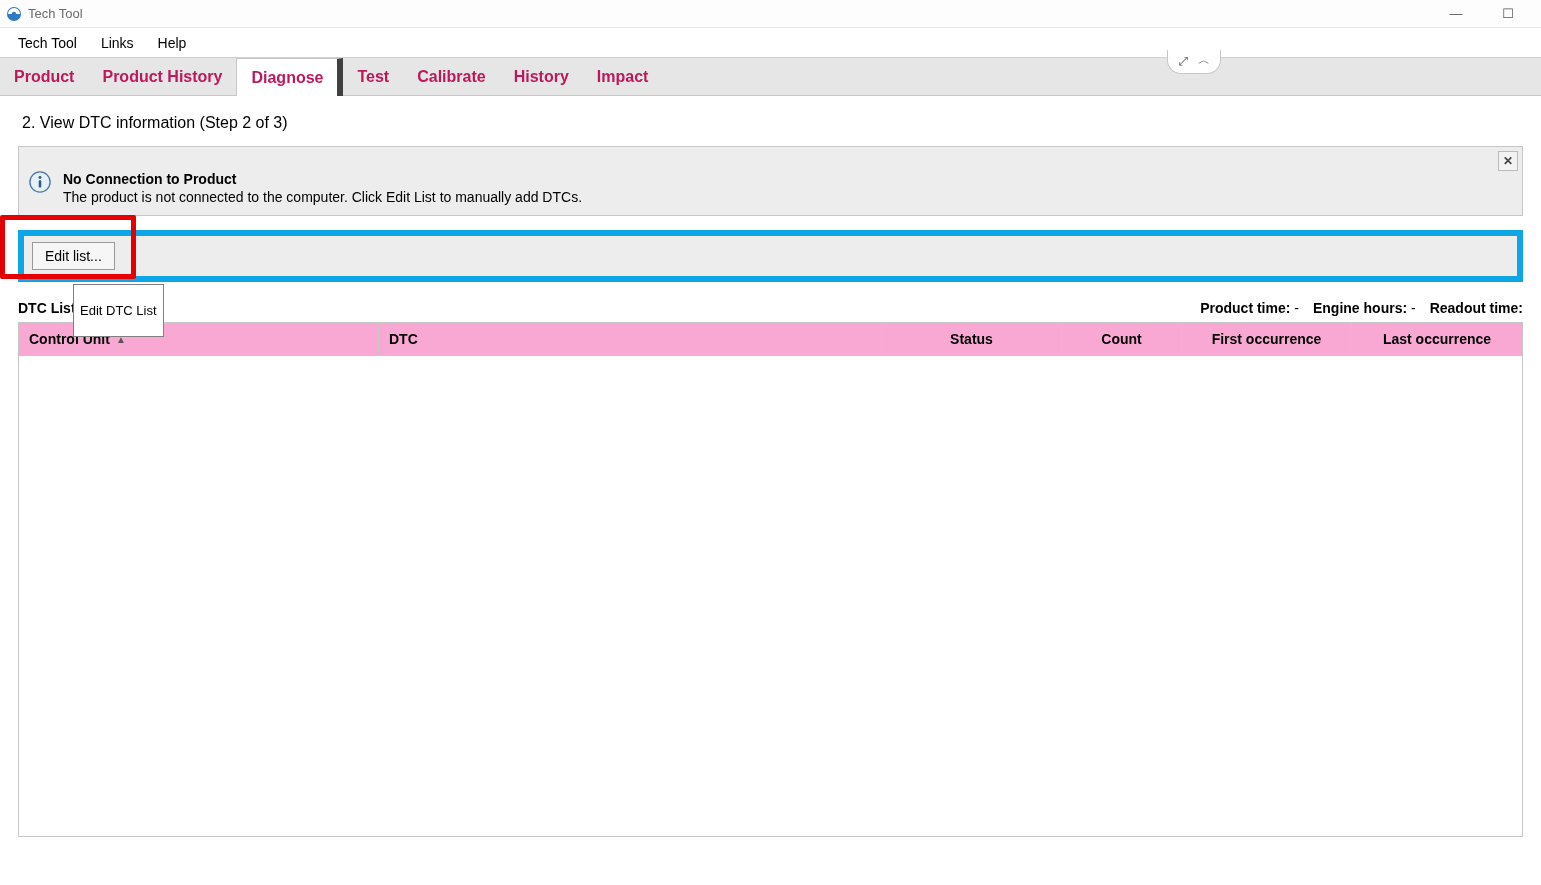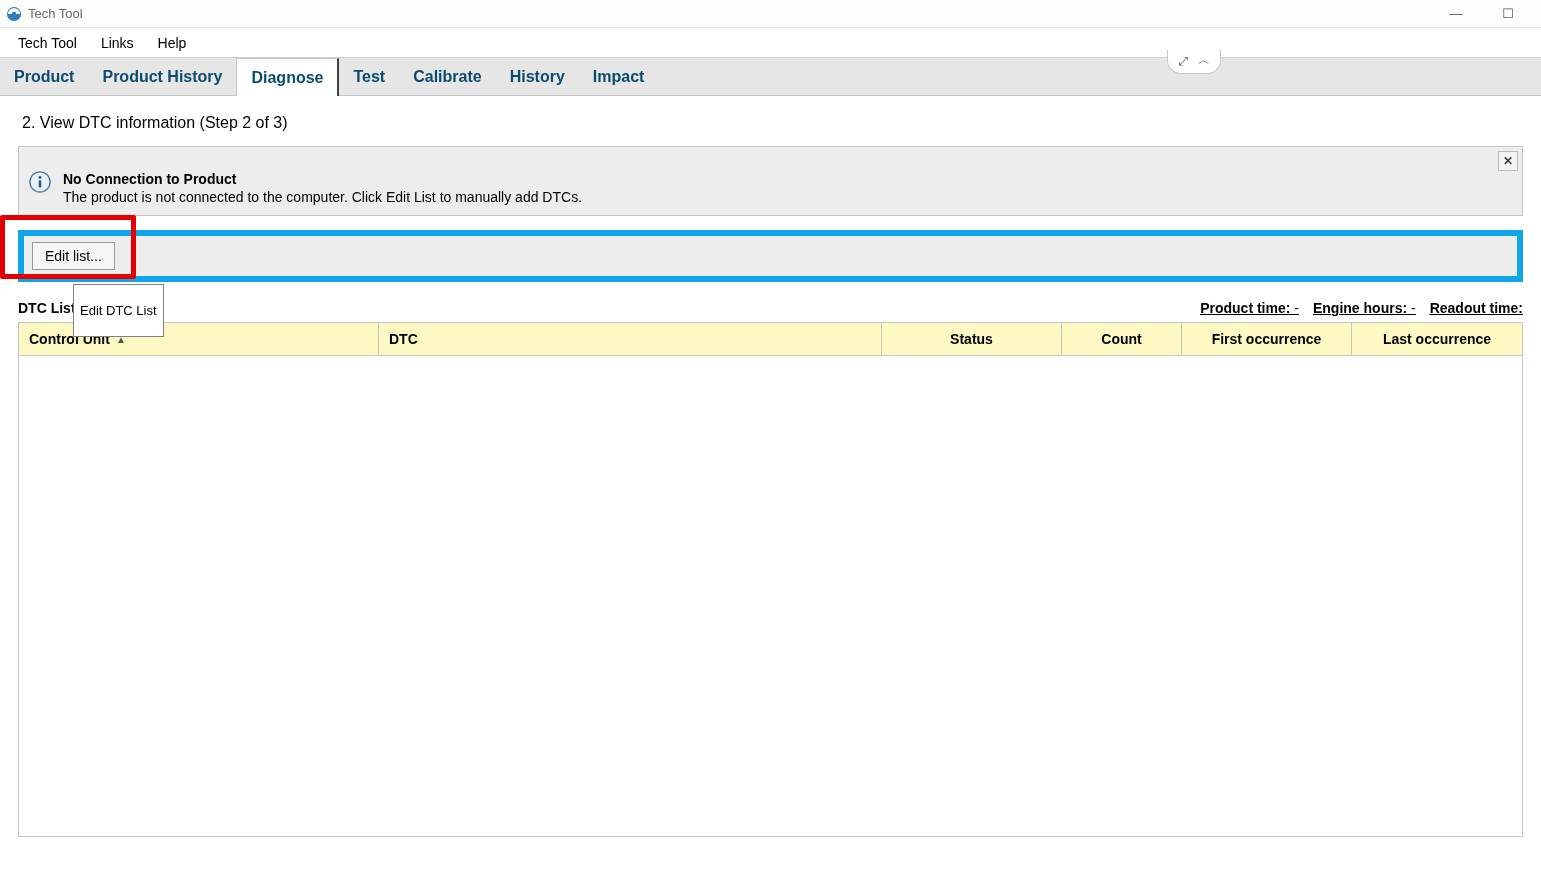--- a/index.html
+++ b/index.html
@@ -45,27 +45,27 @@
     display:flex;
     align-items: stretch;
     border-bottom: 1px solid #c7c7c7;
     position: relative;
   }
   .maintabs .tab {
     padding: 0 14px;
     display:flex; align-items:center;
     font-size: 16px;
     font-weight: 600;
-    color: #0c4a6e;
+    color: #be185d;
     border-right: 0;
   }
   .maintabs .tab.active {
     background:#ffffff;
     border-left:1px solid #c7c7c7;
-    border-right:2px solid #404040;
+    border-right:6px solid #404040;
     border-top:1px solid #c7c7c7;
     position: relative;
     top: 1px;
     margin-top: -1px;
   }
   .expand-chevrons {
     position:absolute;
     right: 320px;
     top: -8px;
     background:#fff;
@@ -146,29 +146,29 @@
     display:flex;
     align-items:flex-end;
     font-size:14px;
   }
   .listmeta .list-label { font-weight:700; }
   .listmeta .meta-right {
     margin-left:auto;
     display:flex; gap:14px;
     font-weight:700;
   }
-  .meta-right span { white-space:nowrap;text-decoration:underline; }
+  .meta-right span { white-space:nowrap; }
   .meta-val { font-weight:400; }
   .grid {
     margin-top: 6px;
     border:1px solid #c7c7c7;
   }
   .grid-header {
     display:flex;
-    background:#fef9c3;
+    background:#f9a8d4;
     border-bottom:1px solid #c7c7c7;
     font-size:14px;
     font-weight:600;
   }
   .grid-header .col {
     padding: 8px 10px;
     border-right:1px solid #c7c7c7;
     display:flex; align-items:center; gap:6px;
   }
   .grid-header .col:last-child { border-right:none; }

